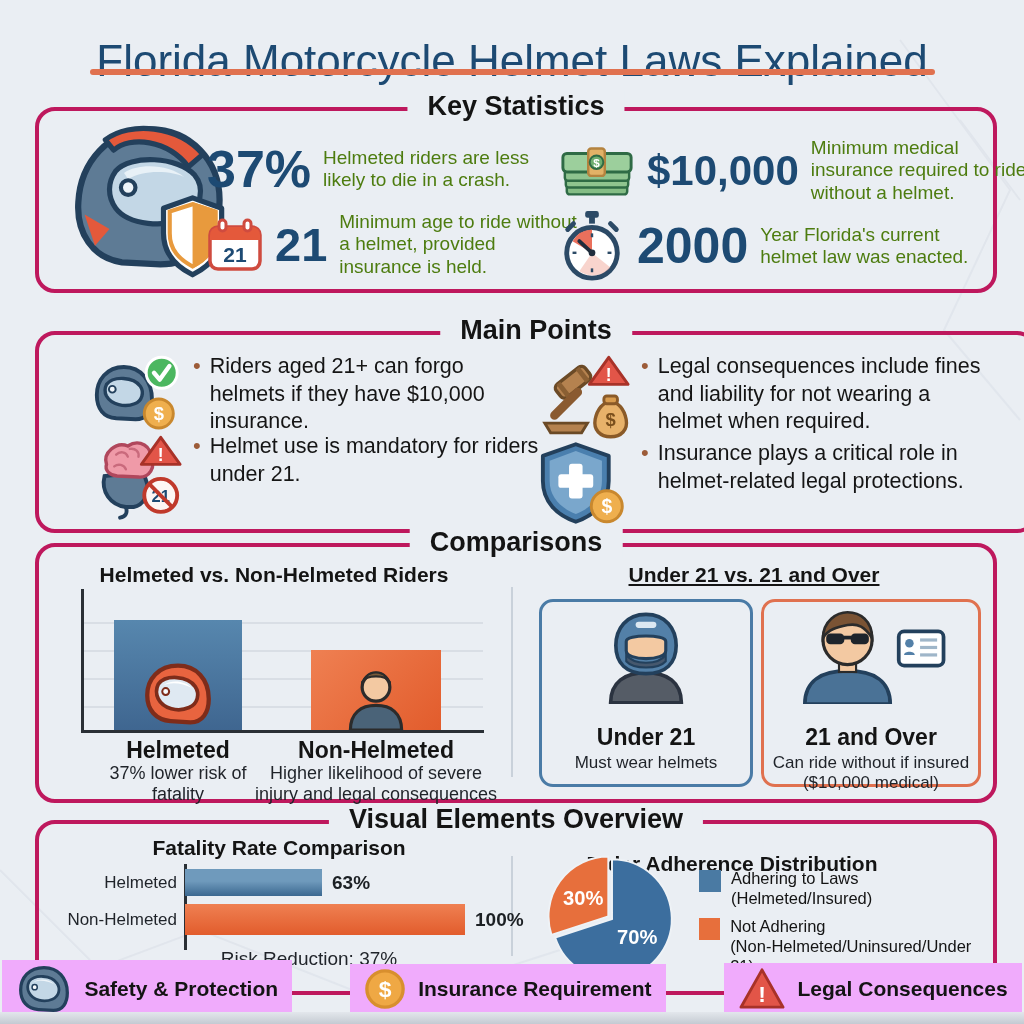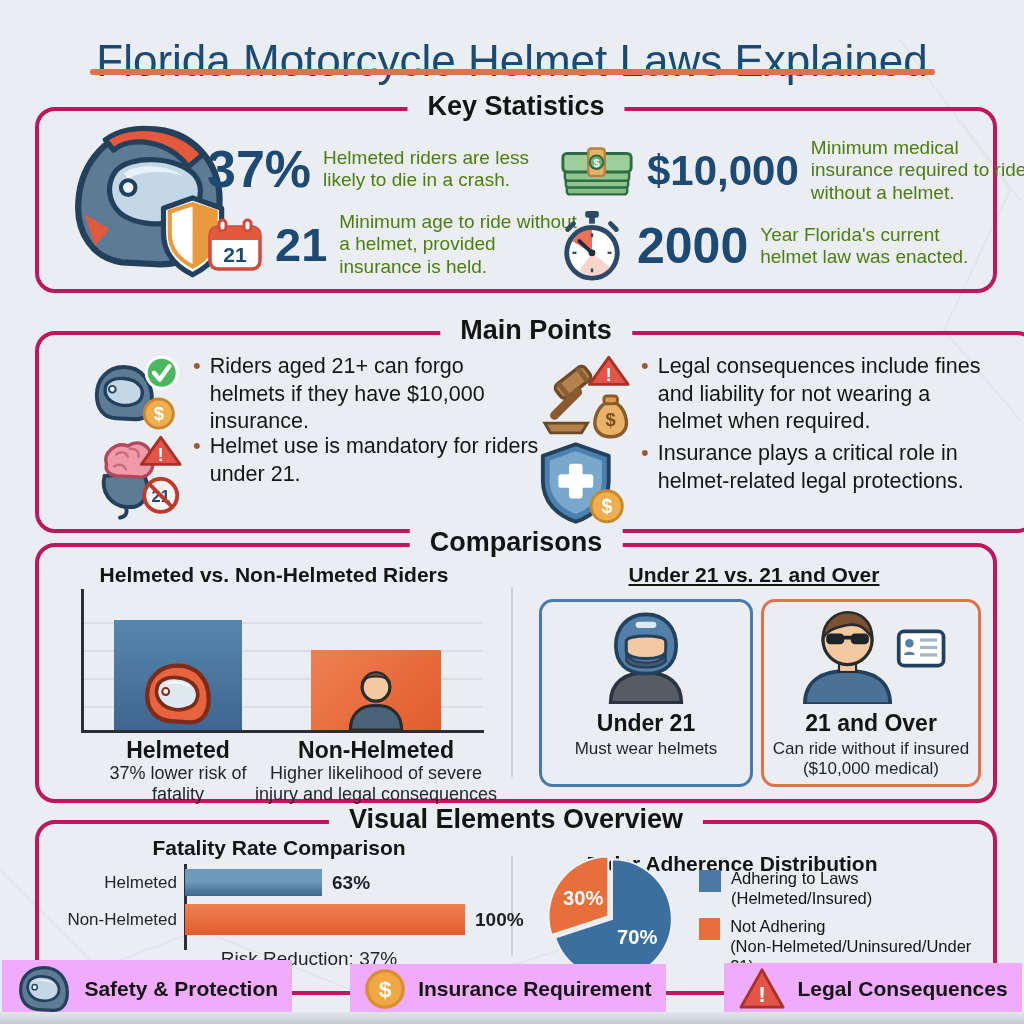--- a/index.html
+++ b/index.html
@@ -32,21 +32,21 @@
   .cmp-title{position:absolute;font-size:21px;font-weight:bold;text-align:center;color:#141414;}
   .axis-v{position:absolute;width:3px;background:#2a2f35;}
   .axis-h{position:absolute;height:3px;background:#2a2f35;}
   .gridline{position:absolute;height:2px;background:#d9dee5;}
   .vbar{position:absolute;bottom:0;display:flex;align-items:flex-end;justify-content:center;}
   .vbar.blue{background:linear-gradient(#5787ae,#3f6690);}
   .vbar.orange{background:linear-gradient(135deg,#ef8052,#e25c2c);}
   .bar-label{position:absolute;text-align:center;font-weight:bold;font-size:23px;color:#141414;}
   .bar-caption{position:absolute;text-align:center;font-size:18px;line-height:1.18;color:#1f2329;}
   .cmp-card{position:absolute;border:3px solid;border-radius:14px;text-align:center;}
-  .card-title{font-size:23px;font-weight:bold;color:#141414;margin-top:2px;}
+  .card-title{font-size:23px;font-weight:bold;color:#141414;margin-top:16px;}
   .card-sub{font-size:17px;line-height:1.2;color:#1f2329;margin-top:2px;padding:0 8px;}
   
   .vo-title{position:absolute;font-size:21px;font-weight:bold;text-align:center;color:#141414;}
   .hrow{position:absolute;display:flex;align-items:center;}
   .hrow .hlabel{width:128px;text-align:right;font-size:17px;color:#1f2329;margin-right:8px;}
   .hbar{height:27px;}
   .hbar.blue{background:linear-gradient(#6f9abc 45%,#3c6890);}
   .hbar.orange{background:linear-gradient(#ef8052,#e25c2c);height:31px;}
   .hval{font-size:19px;font-weight:bold;margin-left:10px;}
   .vo-note{position:absolute;font-size:19px;text-align:center;color:#1f2329;}

